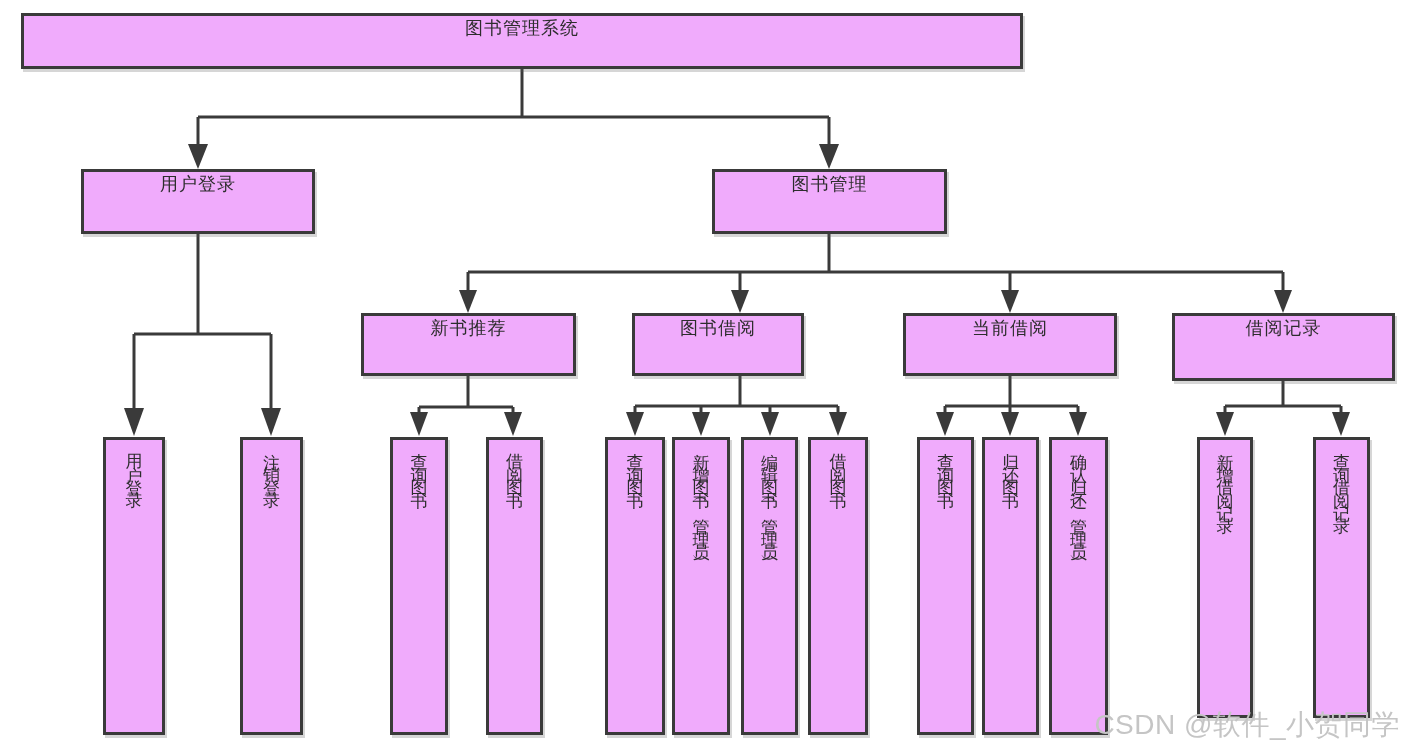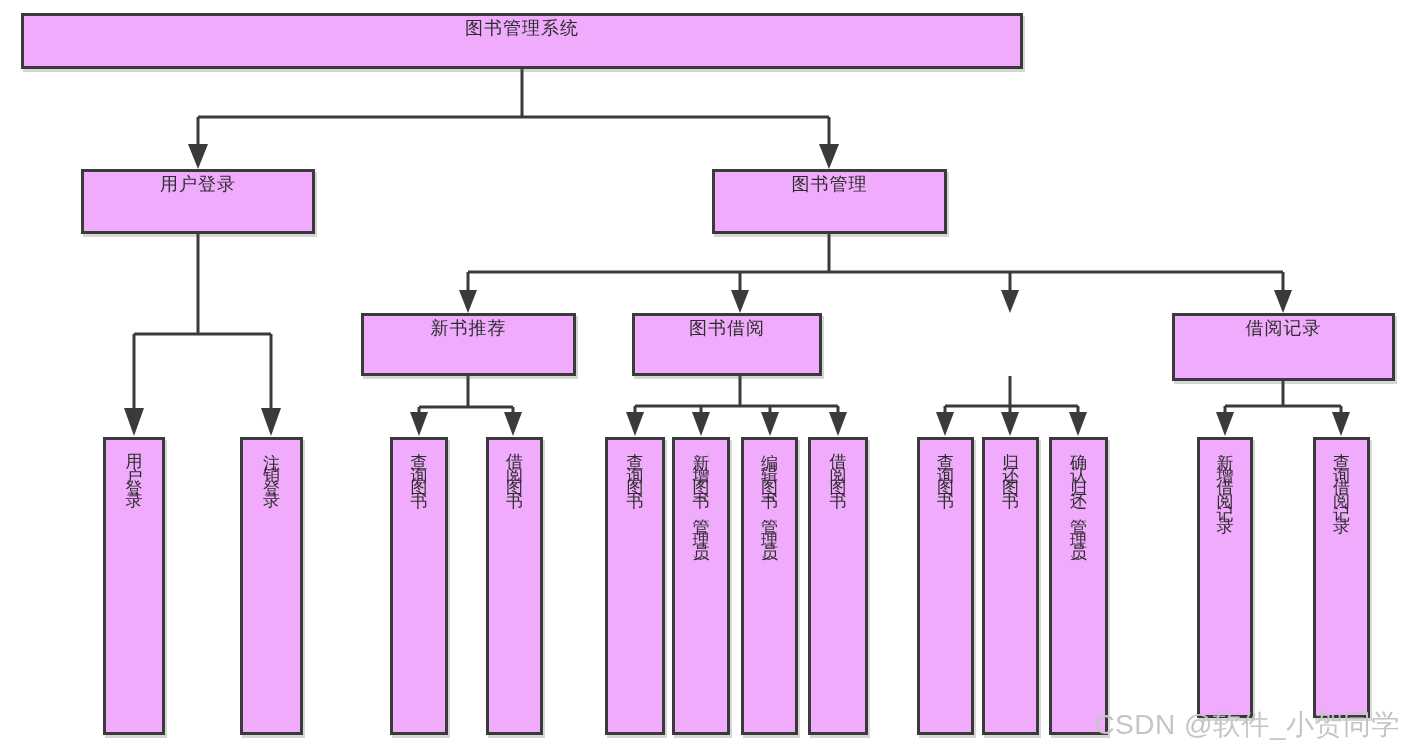--- a/index.html
+++ b/index.html
@@ -158,22 +158,25 @@
   <div class="box" style="left:81px; top:169px; width:234px; height:65px;">
     <span class="hlabel">用户登录</span>
   </div>
   <div class="box" style="left:712px; top:169px; width:235px; height:65px;">
     <span class="hlabel">图书管理</span>
   </div>
 
   <div class="box" style="left:361px; top:313px; width:215px; height:63px;">
     <span class="hlabel">新书推荐</span>
   </div>
-  <div class="box" style="left:632px; top:313px; width:190px; height:63px;">
+  <div class="box" style="left:632px; top:313px; width:172px; height:63px;">
     <span class="hlabel">图书借阅</span>
+  </div>
+  <div class="box" style="left:903px; top:313px; width:214px; height:63px;">
+    <span class="hlabel">当前借阅</span>
   </div>
   <div class="box" style="left:1172px; top:313px; width:223px; height:68px;">
     <span class="hlabel">借阅记录</span>
   </div>
 
   <div class="box" style="left:103px; top:437px; width:62px; height:298px;">
     <span class="vlabel">用户登录</span>
   </div>
   <div class="box" style="left:240px; top:437px; width:63px; height:298px;">
     <span class="vlabel">注销登录</span>

